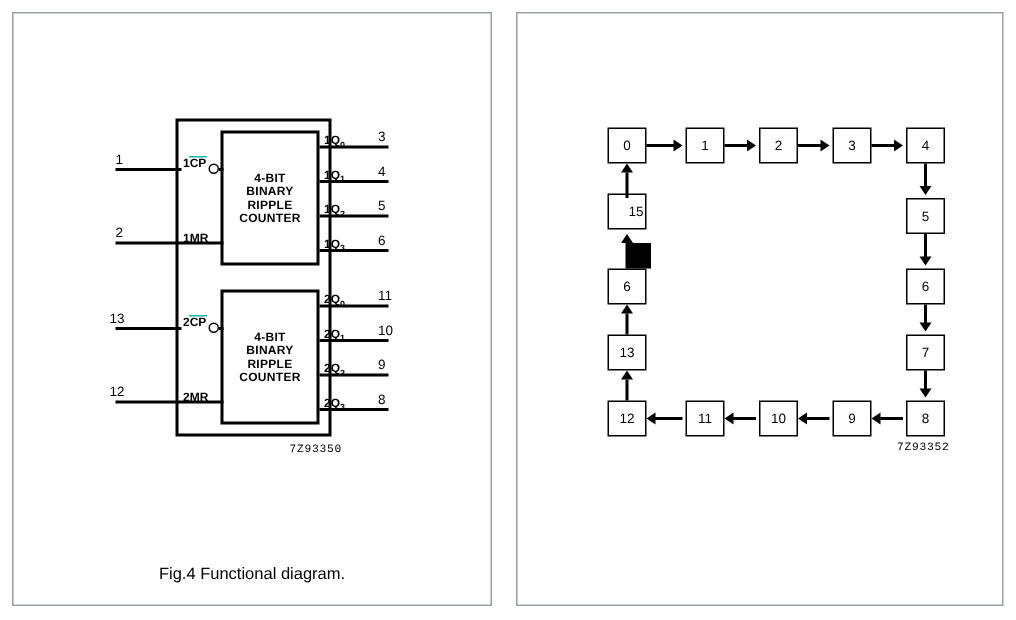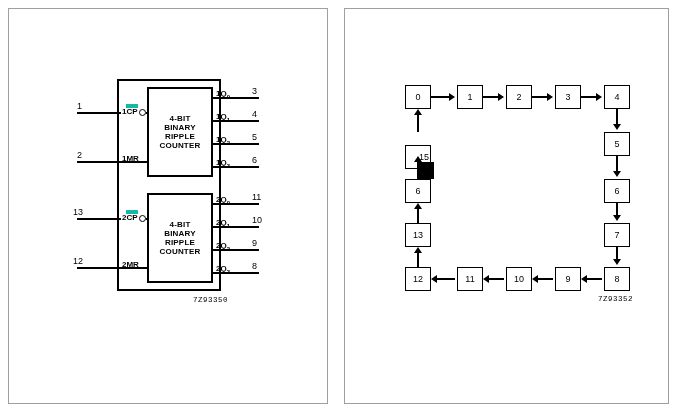--- a/index.html
+++ b/index.html
@@ -77,21 +77,21 @@
     font-size:8px;
     font-weight:bold;
     white-space:nowrap;
   }
   .pin-num{
     position:absolute;
     font-size:9px;
     white-space:nowrap;
   }
   .ovl{ 
-    border-top:4px solid #14b8a6;
+    border-top:1px solid #14b8a6;
     padding-top:0px;
     display:inline-block;
     line-height:1.05;
     text-align:right;
   }
   .sub{font-size:6px;vertical-align:sub;}
 
   .partnum{
     position:absolute;
     font-size:7.5px;
@@ -195,20 +195,21 @@
       <div class="pin-label" style="left:207px;top:232px;">2Q<span class="sub">2</span></div>
       <div class="pin-num" style="left:243px;top:229px;">9</div>
 
       <div class="wire h" style="left:204px;top:263px;width:46px;"></div>
       <div class="pin-label" style="left:207px;top:255px;">2Q<span class="sub">3</span></div>
       <div class="pin-num" style="left:243px;top:252px;">8</div>
 
       <div class="partnum" style="left:184px;top:287px;">7Z93350</div>
     </div>
 
+    <div class="caption" id="caption-left">Fig.4  Functional diagram.</div>
   </div>
 
   <div class="panel" id="panel-right">
     <div id="st-wrap">
 
       <div class="state" style="left:60px;top:76px;">0</div>
       <div class="state" style="left:112px;top:76px;">1</div>
       <div class="state" style="left:161px;top:76px;">2</div>
       <div class="state" style="left:210px;top:76px;">3</div>
       <div class="state" style="left:259px;top:76px;">4</div>
@@ -218,21 +219,21 @@
       <div class="state" style="left:259px;top:214px;">7</div>
       <div class="state" style="left:259px;top:258px;">8</div>
 
       <div class="state" style="left:210px;top:258px;">9</div>
       <div class="state" style="left:161px;top:258px;">10</div>
       <div class="state" style="left:112px;top:258px;">11</div>
       <div class="state" style="left:60px;top:258px;">12</div>
 
       <div class="state" style="left:60px;top:214px;">13</div>
       <div class="state" style="left:60px;top:170px;">6</div>
-      <div class="state" style="left:60px;top:136px;padding-left:12px;">15</div>
+      <div class="state" style="left:60px;top:120px;padding-left:12px;">15</div>
 
       <div class="arrow-line h" style="left:86px;top:87px;width:20px;"></div>
       <div class="ah right" style="left:104px;top:84px;"></div>
 
       <div class="arrow-line h" style="left:138px;top:87px;width:17px;"></div>
       <div class="ah right" style="left:153px;top:84px;"></div>
 
       <div class="arrow-line h" style="left:187px;top:87px;width:17px;"></div>
       <div class="ah right" style="left:202px;top:84px;"></div>
 

